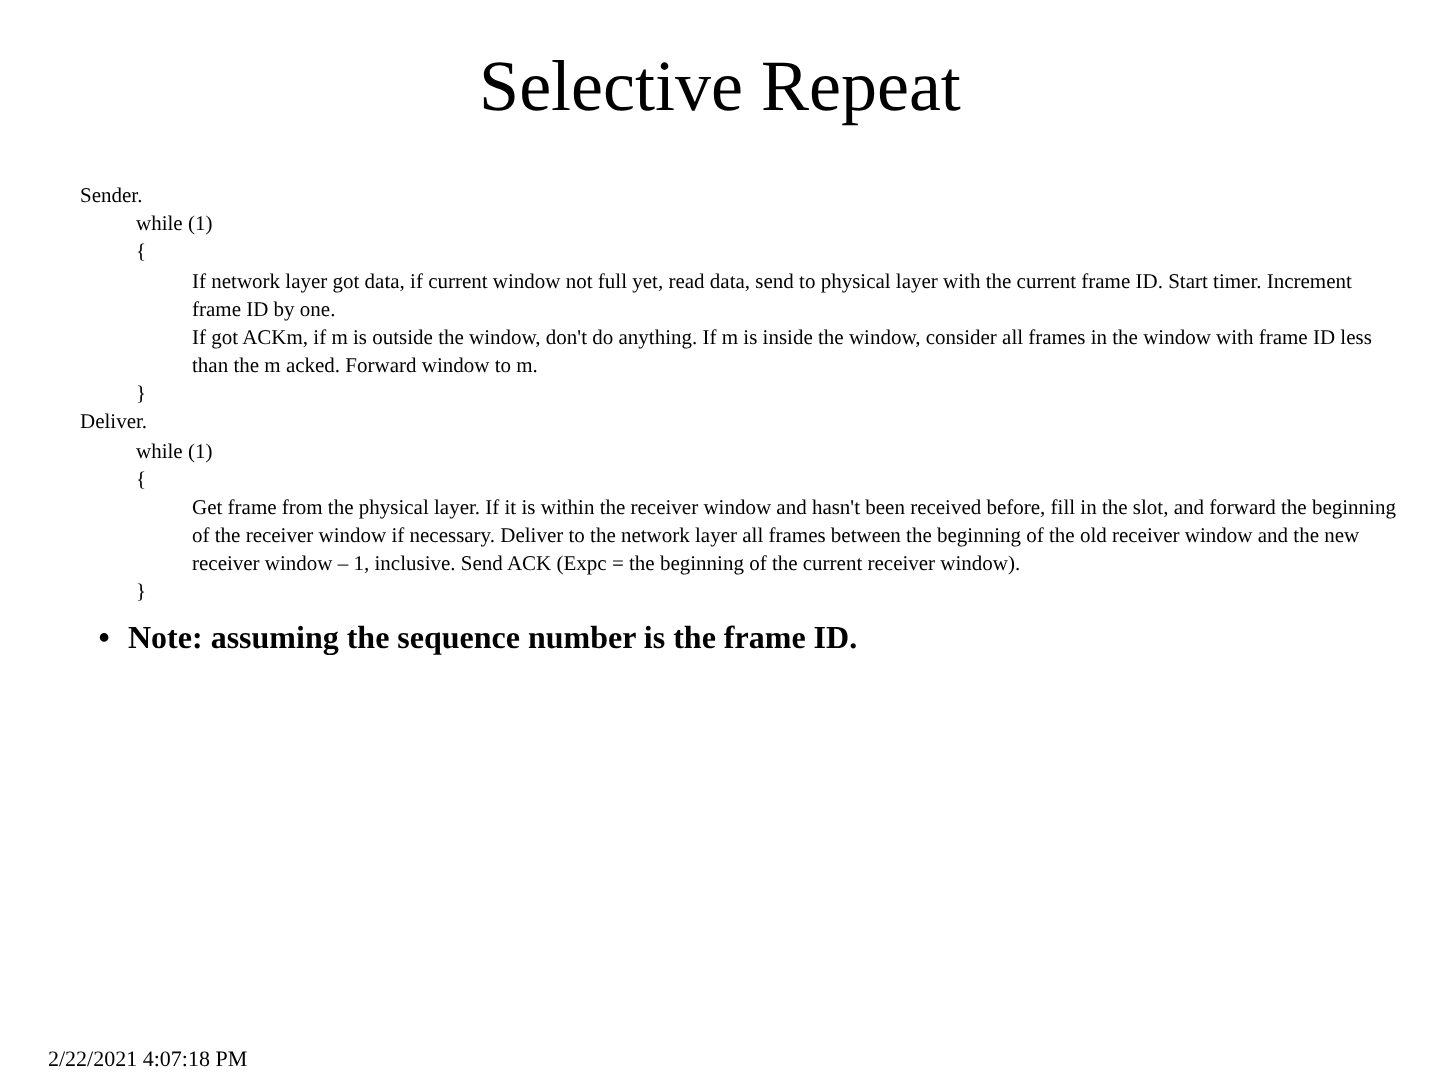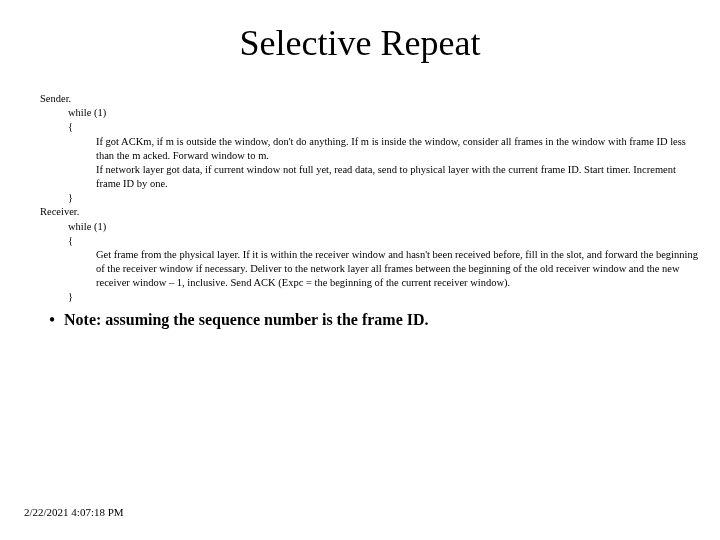--- a/index.html
+++ b/index.html
@@ -34,39 +34,39 @@
     font-weight: 700;
   }
   .bullet {
     display: inline-block;
     width: 24px;
     text-align: center;
   }
   .footer {
     position: absolute;
     left: 24px;
-    bottom: 22px;
+    bottom: 4px;
     font-size: 11px;
   }
 </style>
 </head>
 <body>
 
 <div class="title">Selective Repeat</div>
 
 <div class="content">
 
   <div class="lvl0">Sender.</div>
   <div class="lvl1">while (1)</div>
   <div class="lvl1">{</div>
+  <div class="lvl2">If network layer got data, if current window not full yet, read data, send to physical layer with the current frame ID. Start timer. Increment frame ID by one.</div>
   <div class="lvl2">If got ACKm, if m is outside the window, don't do anything. If m is inside the window, consider all frames in the window with frame ID less than the m acked. Forward window to m.</div>
-  <div class="lvl2">If network layer got data, if current window not full yet, read data, send to physical layer with the current frame ID. Start timer. Increment frame ID by one.</div>
   <div class="lvl1">}</div>
 
-  <div class="lvl0">Receiver.</div>
+  <div class="lvl0">Deliver.</div>
   <div class="lvl1">while (1)</div>
   <div class="lvl1">{</div>
   <div class="lvl2">Get frame from the physical layer. If it is within the receiver window and hasn't been received before, fill in the slot, and forward the beginning of the receiver window if necessary.  Deliver to the network layer all frames between the beginning of the old receiver window and the new receiver window – 1, inclusive. Send ACK (Expc = the beginning of the current receiver window).</div>
   <div class="lvl1">}</div>
 
   <div class="note-row">
     <span class="bullet">•</span><span>Note: assuming the sequence number is the frame ID.</span>
   </div>
 
 </div>

